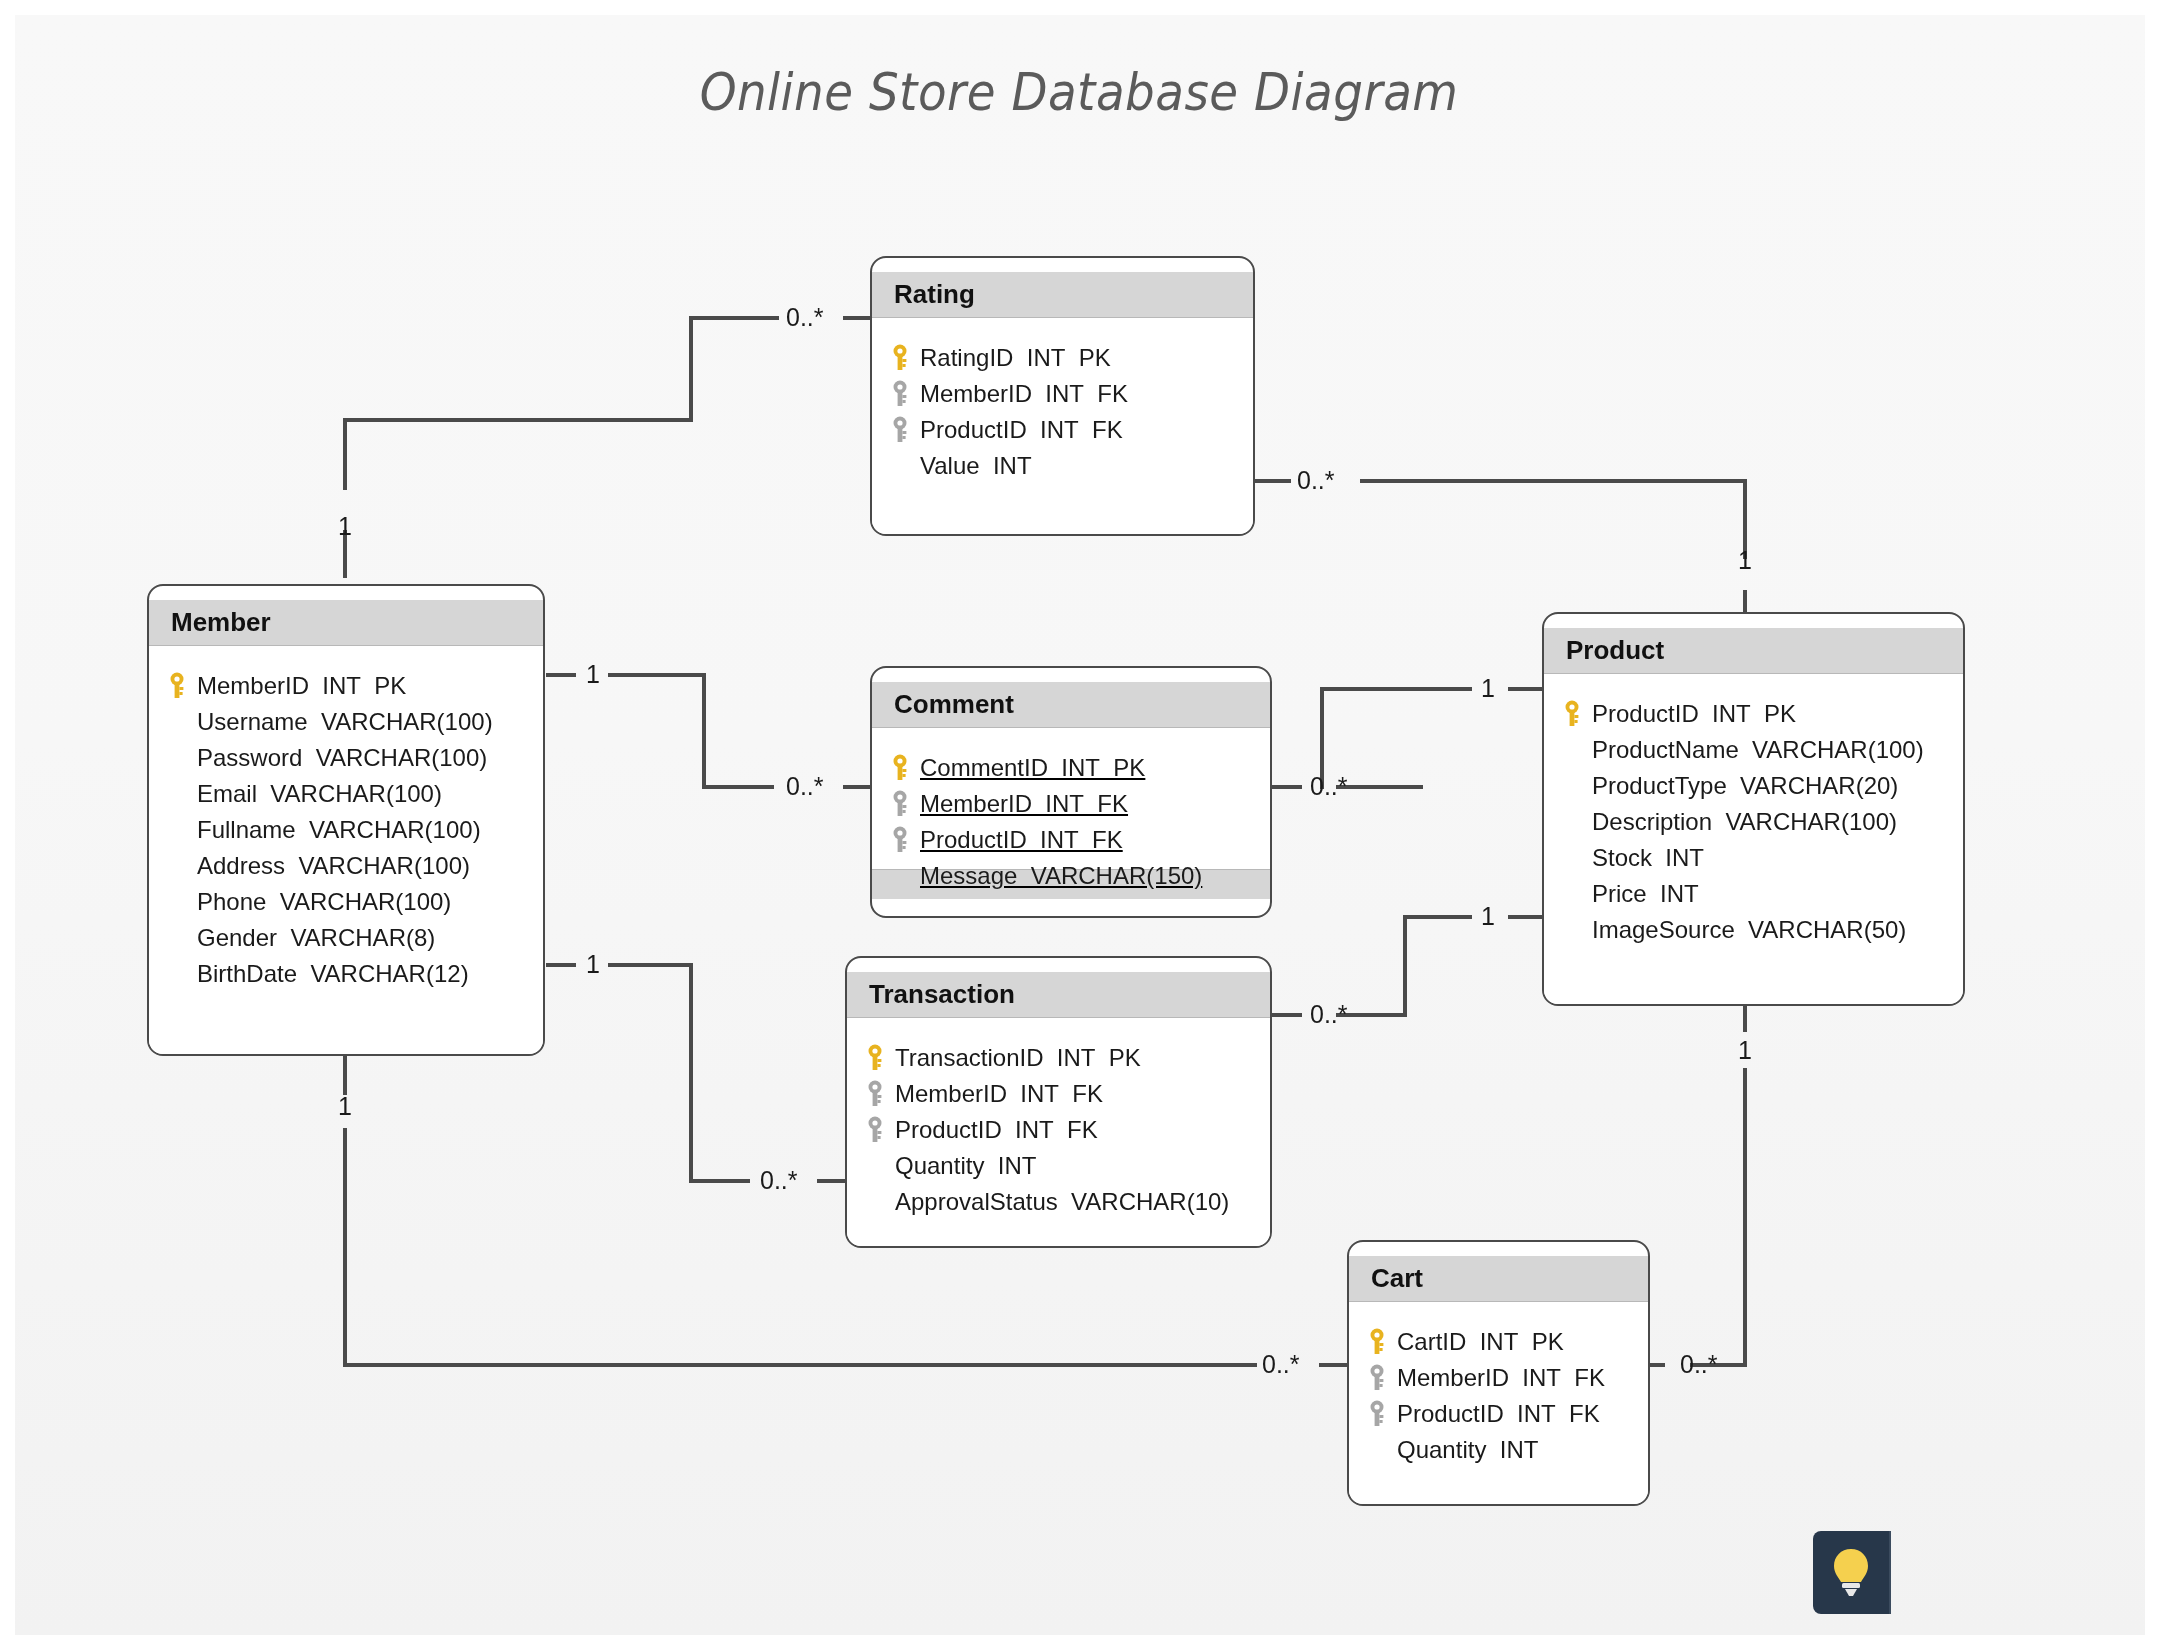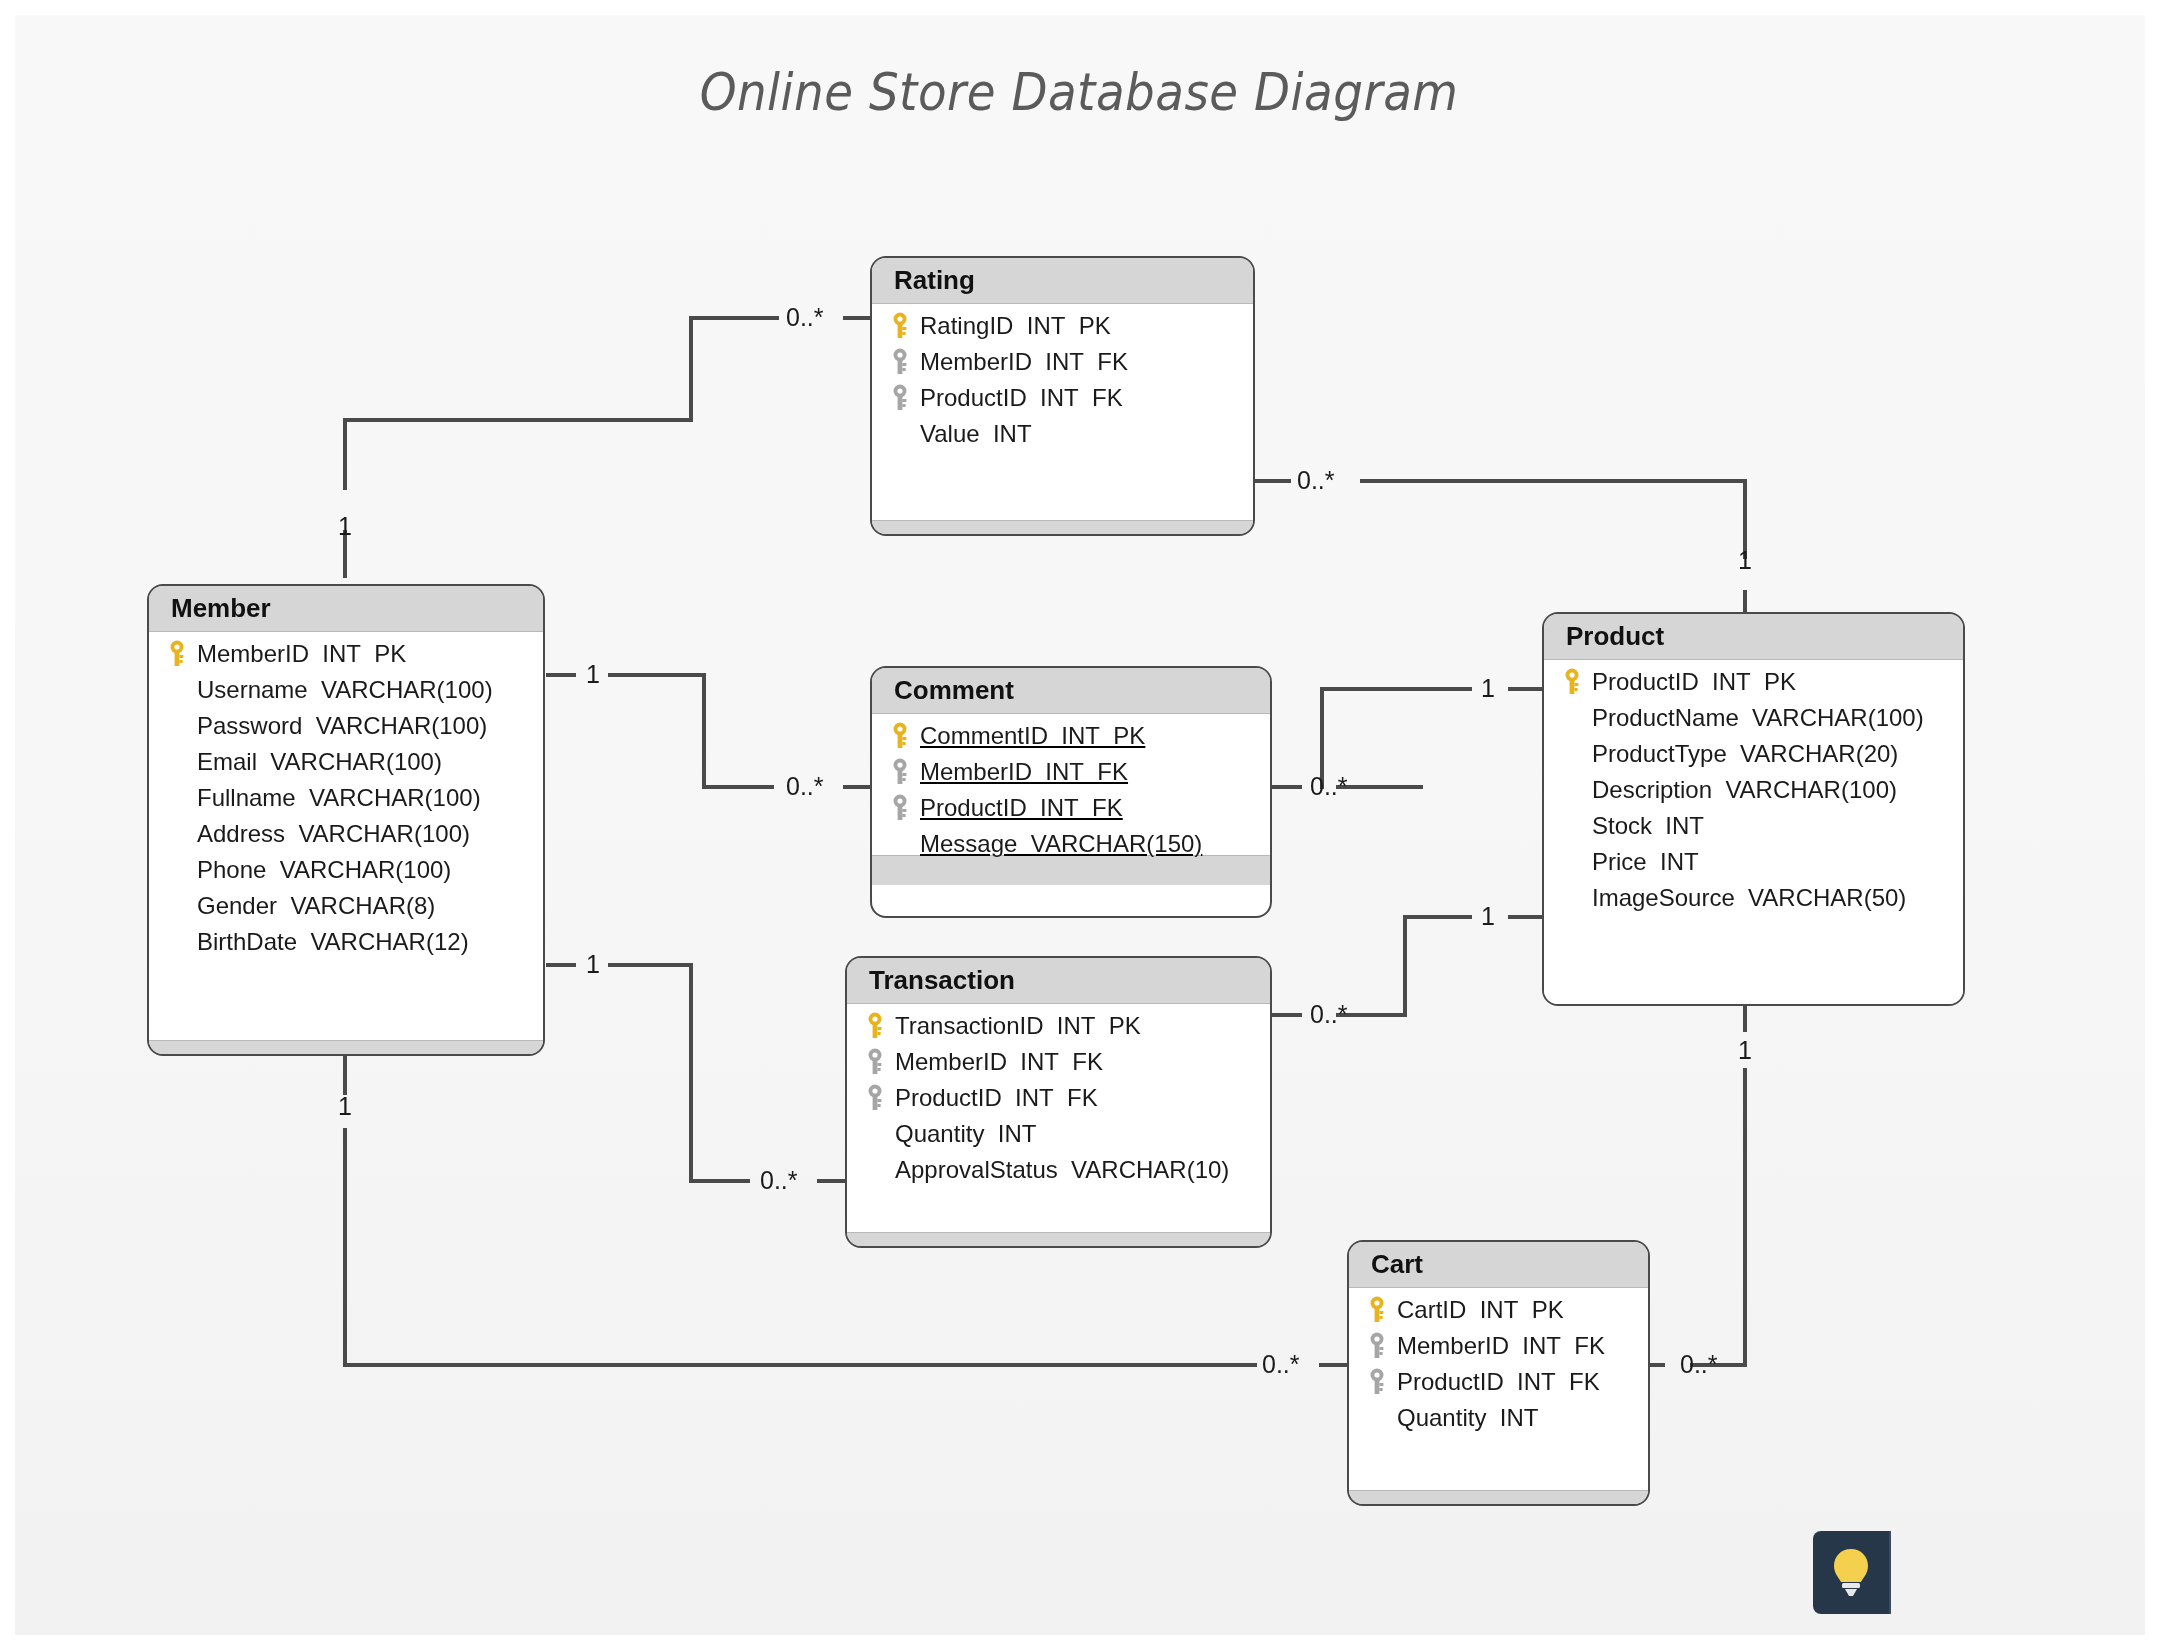--- a/index.html
+++ b/index.html
@@ -58,25 +58,26 @@
     box-sizing: border-box;
     height: 46px;
     background: #d6d6d6;
     border-bottom: 1px solid #b8b8b8;
     display: flex;
     align-items: center;
     padding-left: 22px;
     font-size: 26px;
     font-weight: bold;
     color: #111111;
+    margin-top: 14px;
   }
   .entity-body {
     box-sizing: border-box;
     background: #ffffff;
-    padding-top: 4px;
+    padding-top: 22px;
   }
   .entity-footer {
     box-sizing: border-box;
     height: 30px;
     background: #d6d6d6;
     border-top: 1px solid #b8b8b8;
   }
   .attr {
     display: flex;
     align-items: center;

